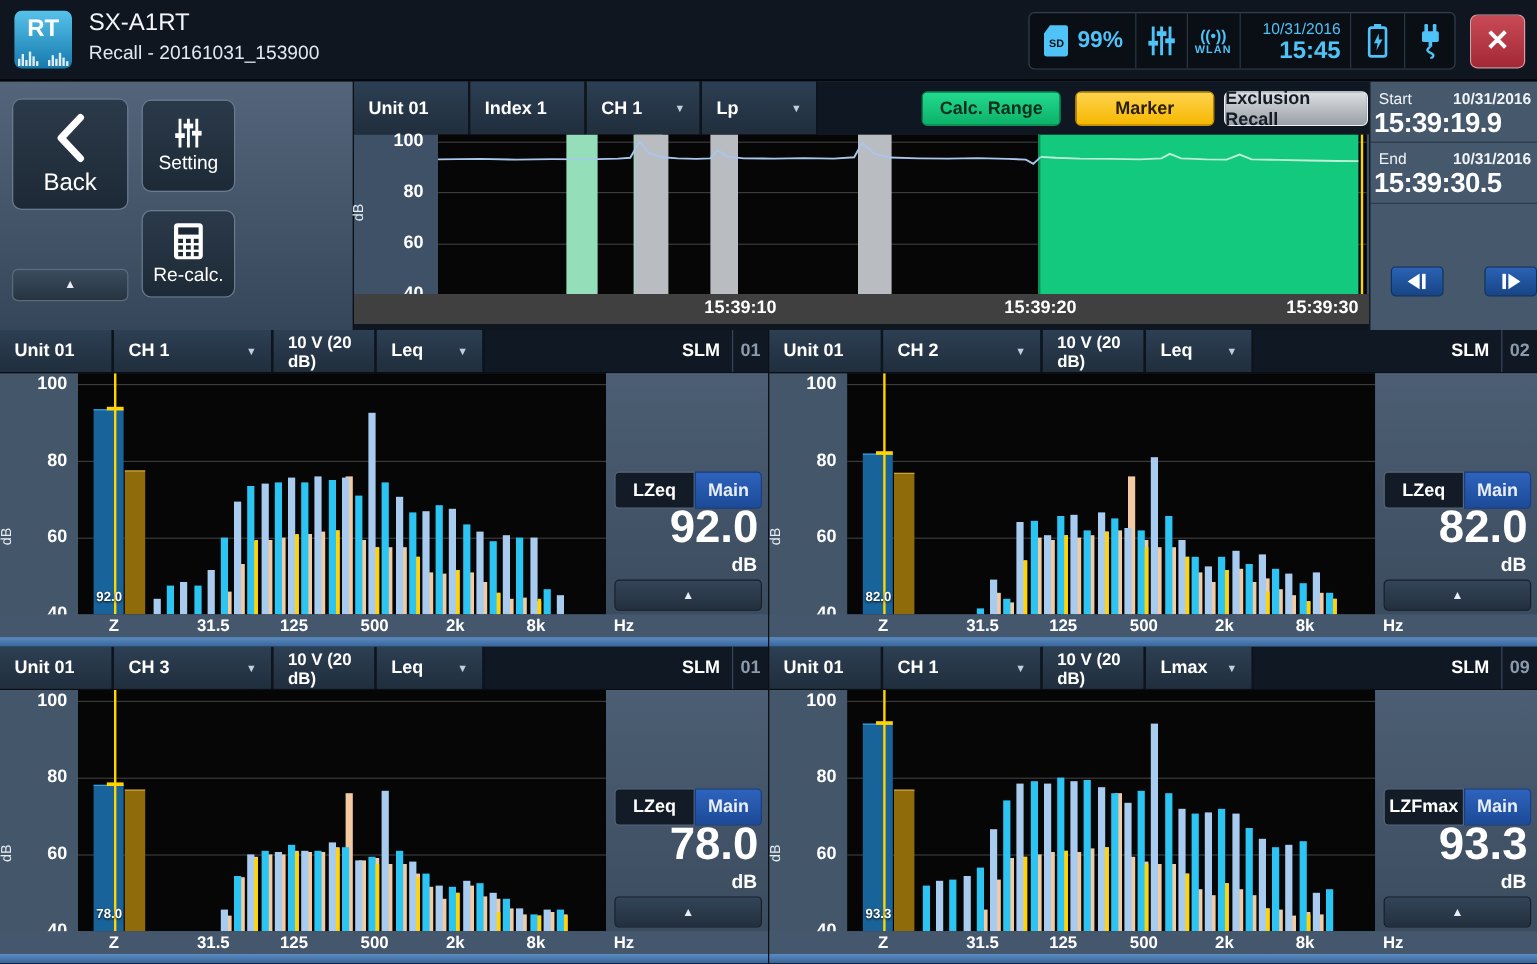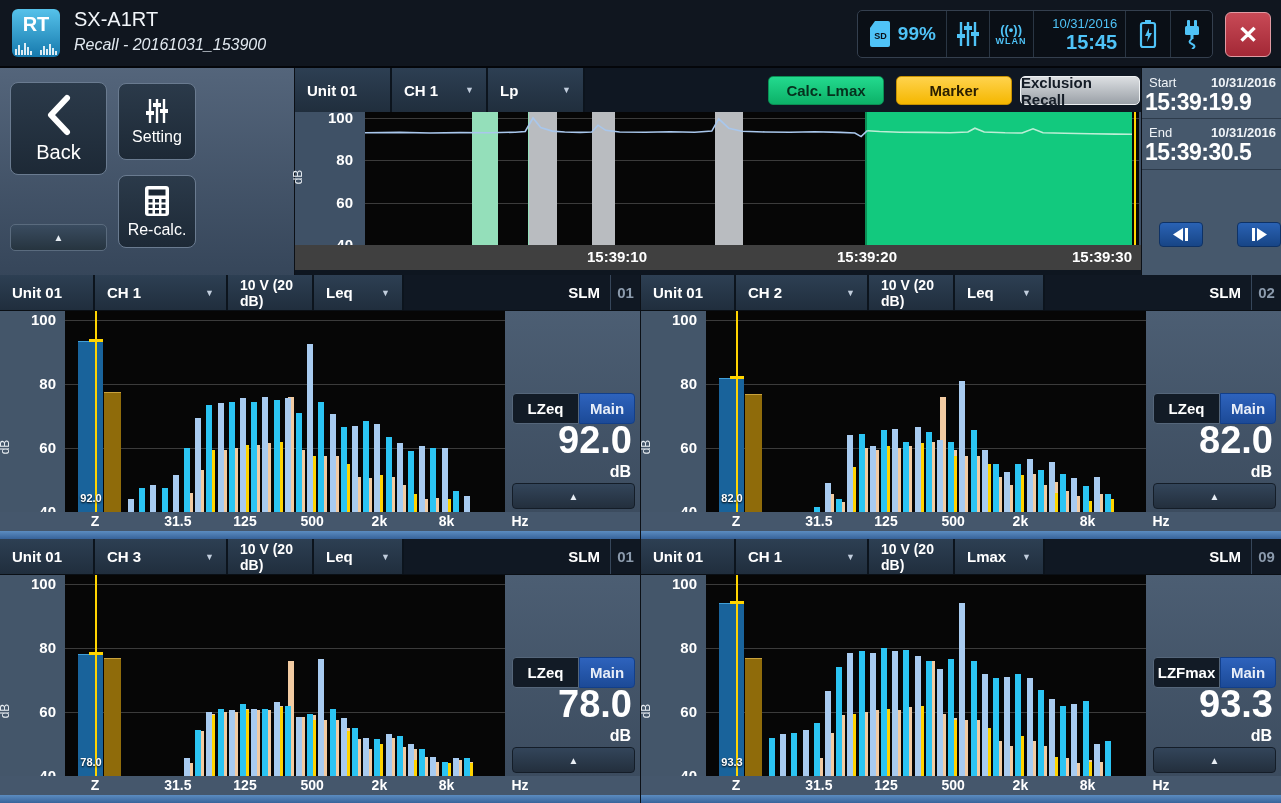--- a/index.html
+++ b/index.html
@@ -8,21 +8,21 @@
           font-family:"Liberation Sans",sans-serif;color:#fff;-webkit-font-smoothing:antialiased;}
   .abs{position:absolute;}
 
   
   #app-bar{left:0;top:0;width:1281px;height:68px;background:#10161f;border-bottom:2px solid #04060a;}
   #rt-icon{left:12px;top:9px;width:48px;height:48px;border-radius:6px;
            background:linear-gradient(#56c2ea,#1679ad);}
   #rt-icon .rt-txt{position:absolute;left:0;right:0;top:4px;text-align:center;font-size:20px;font-weight:bold;color:#fff;}
   #rt-icon svg{position:absolute;bottom:2px;left:2px;}
   .app-title{left:74px;top:8px;font-size:20px;color:#f2f6fa;}
-  .app-subtitle{left:74px;top:36px;font-size:16px;color:#e2e9f0;font-style:italic;}
+  .app-subtitle{left:74px;top:36px;font-size:16px;color:#e2e9f0;}
   #status-cluster{left:857px;top:10px;width:356px;height:48px;background:#0a0f16;border:1px solid #343f4e;border-radius:5px;display:flex;align-items:stretch;}
   .st-seg{display:flex;align-items:center;justify-content:center;gap:6px;border-left:1px solid #2a3644;color:#4fc3f7;}
   .st-seg:first-child{border-left:none;}
   .st-sd{width:88px;font-size:19px;font-weight:bold;}
   .st-mix{width:43px;} .st-wlan{width:44px;flex-direction:column;gap:0;}
   .st-date{width:93px;flex-direction:column;align-items:flex-end;padding-right:8px;gap:0;}
   .st-batt{width:45px;} .st-plug{width:42px;}
   .st-date .d1{font-size:13px;line-height:15px;} .st-date .d2{font-size:20px;font-weight:bold;line-height:22px;}
   .wlan-top{font-size:13px;font-weight:bold;line-height:13px;} .wlan-bot{font-size:9px;font-weight:bold;letter-spacing:1px;}
   #close-btn{left:1225px;top:12px;width:46px;height:45px;background:linear-gradient(#c84a56,#a32836);
@@ -217,31 +217,34 @@
     <div id="btn-collapse" class="abs">
       <span>▲</span>
     </div>
   </div>
 
   <div id="top-region" class="abs">
     <div class="hdr-row">
       <div class="seg" style="width:97px">
         <span>Unit 01</span>
       </div>
+      <div class="seg" style="width:97px">
+        <span>Index 1</span>
+      </div>
       <div class="seg" style="width:96px">
         <span>CH 1</span>
         <span class="caret">▼</span>
       </div>
       <div class="seg" style="width:97px">
         <span>Lp</span>
         <span class="caret">▼</span>
       </div>
     </div>
     <div id="btn-calc-range" class="hbtn">
-      <span>Calc. Lmax</span>
+      <span>Calc. Range</span>
     </div>
     <div id="btn-marker" class="hbtn">
       <span>Marker</span>
     </div>
     <div id="btn-excl-marker" class="hbtn">
       <span>Exclusion Recall</span>
     </div>
 
     <div id="tc-ylab" class="abs">
         <div style="position: absolute; right: 8px; top: -3px; width: 50px; text-align: right; font-size: 15px; font-weight: bold;">100</div>

